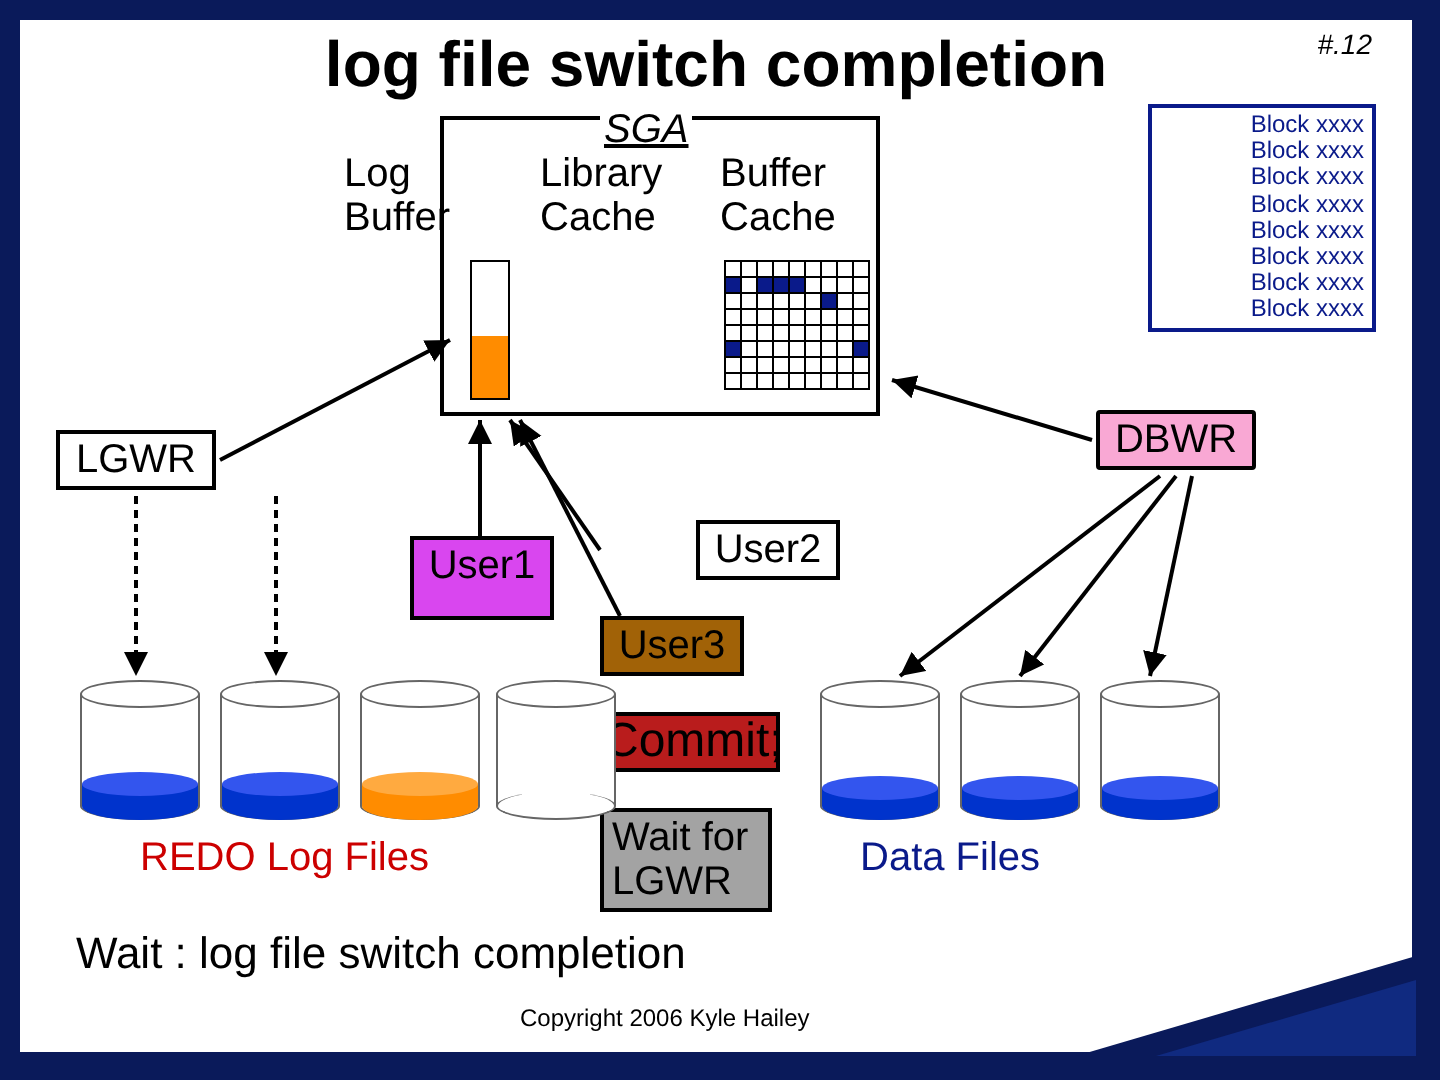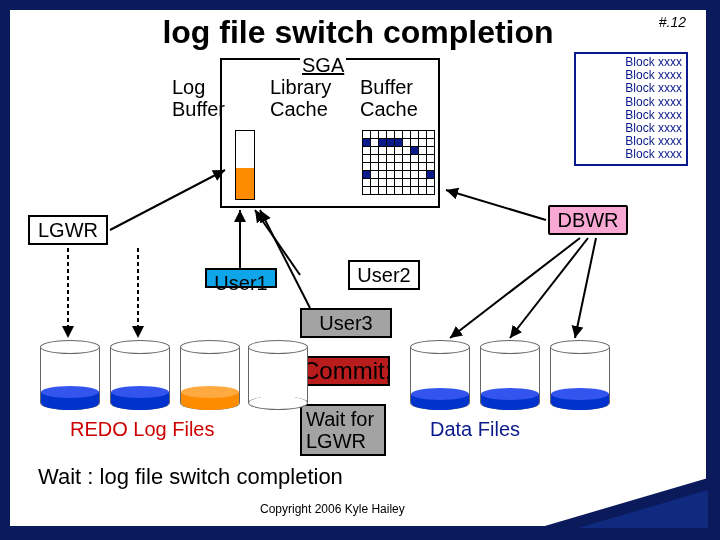--- a/index.html
+++ b/index.html
@@ -1,35 +1,35 @@
 <!DOCTYPE html>
 <html><head>
 <meta charset="utf-8">
 <style>
   * { margin: 0; padding: 0; box-sizing: border-box; }
   body { width: 720px; height: 540px; background: #0a1a5a; font-family: Arial, sans-serif; position: relative; }
   .slide { background: #fff; border: 2px solid #0a1a5a; width: 700px; height: 520px; margin: 8px; position: relative; }
   .slidenum { position: absolute; top: 4px; right: 20px; font-style: italic; font-size: 14px; color: #000; }
   .title { font-size: 32px; font-weight: bold; text-align: center; margin-top: 4px; }
   .sga-box { position: absolute; left: 210px; top: 48px; width: 220px; height: 150px; border: 2px solid #000; }
-  .sga-label { position: absolute; left: 290px; top: 44px; font-size: 20px; text-decoration: underline; background: #fff; padding: 0 2px; }
+  .sga-label { position: absolute; left: 290px; top: 44px; font-size: 20px; text-decoration: underline; background: #fff; padding: 0 2px; font-style: italic; }
   .log-buffer-label { position: absolute; left: 162px; top: 66px; font-size: 20px; line-height: 1.1; }
   .library-cache-label { position: absolute; left: 260px; top: 66px; font-size: 20px; line-height: 1.1; }
   .buffer-cache-label { position: absolute; left: 350px; top: 66px; font-size: 20px; line-height: 1.1; }
   .log-buffer-vis { position: absolute; left: 225px; top: 120px; width: 20px; height: 70px; border: 1px solid #000; background: #fff; }
   .log-buffer-fill { position: absolute; bottom: 0; left: 0; width: 100%; height: 45%; background: #ff8c00; }
   .buffer-grid { position: absolute; left: 352px; top: 120px; }
   .buffer-grid table { border-collapse: collapse; }
   .buffer-grid td { width: 8px; height: 8px; border: 1px solid #000; background: #fff; }
   .buffer-grid td.used { background: #0a1a8a; }
   .lgwr-box { position: absolute; left: 18px; top: 205px; width: 80px; height: 30px; border: 2px solid #000; text-align: center; font-size: 20px; line-height: 26px; background: #fff; }
   .dbwr-box { position: absolute; left: 538px; top: 195px; width: 80px; height: 30px; border: 2px solid #000; text-align: center; font-size: 20px; line-height: 26px; background: #f9a8d4; border-radius: 2px; }
-  .user1-box { position: absolute; left: 195px; top: 258px; width: 72px; height: 20px; border: 2px solid #000; text-align: center; font-size: 20px; line-height: 26px; background: #0ea5e9; }
+  .user1-box { position: absolute; left: 195px; top: 258px; width: 72px; height: 42px; border: 2px solid #000; text-align: center; font-size: 20px; line-height: 26px; background: #d946ef; }
   .user2-box { position: absolute; left: 290px; top: 250px; width: 72px; height: 30px; border: 2px solid #000; text-align: center; font-size: 20px; line-height: 26px; background: #fff; margin-left: 48px; }
-  .user3-box { position: absolute; left: 290px; top: 298px; width: 92px; height: 30px; border: 2px solid #000; text-align: center; font-size: 20px; line-height: 26px; background: #a3a3a3; }
+  .user3-box { position: absolute; left: 290px; top: 298px; width: 72px; height: 30px; border: 2px solid #000; text-align: center; font-size: 20px; line-height: 26px; background: #a16207; }
   .commit-box { position: absolute; left: 290px; top: 346px; width: 90px; height: 30px; border: 2px solid #000; text-align: right; font-size: 24px; line-height: 26px; background: #b91c1c; }
   .wait-lgwr-box { position: absolute; left: 290px; top: 394px; width: 86px; height: 52px; border: 2px solid #000; text-align: left; font-size: 20px; line-height: 1.1; background: #a3a3a3; padding: 2px 4px; }
   .block-list { position: absolute; right: 18px; top: 42px; border: 2px solid #0a1a8a; padding: 2px 4px; }
   .block-list div { font-size: 12px; color: #0a1a8a; line-height: 1.1; margin-left: 45px; }
 
   .cyl { position: absolute; width: 60px; height: 70px; }
   .cyl .body { position: absolute; top: 7px; left: 0; width: 60px; height: 56px; background: #fff; border: 1px solid #666; border-top: none; border-bottom: none; }
   .cyl .top { position: absolute; top: 0; left: 0; width: 60px; height: 14px; border: 1px solid #666; border-radius: 50%; background: #fff; }
   .cyl .bot { position: absolute; bottom: 0; left: 0; width: 60px; height: 14px; border: 1px solid #666; border-radius: 50%; background: #fff; border-top: none; }
   .cyl .fill { position: absolute; left: 1px; width: 58px; bottom: 0; border-radius: 0 0 29px 29px / 0 0 7px 7px; }

